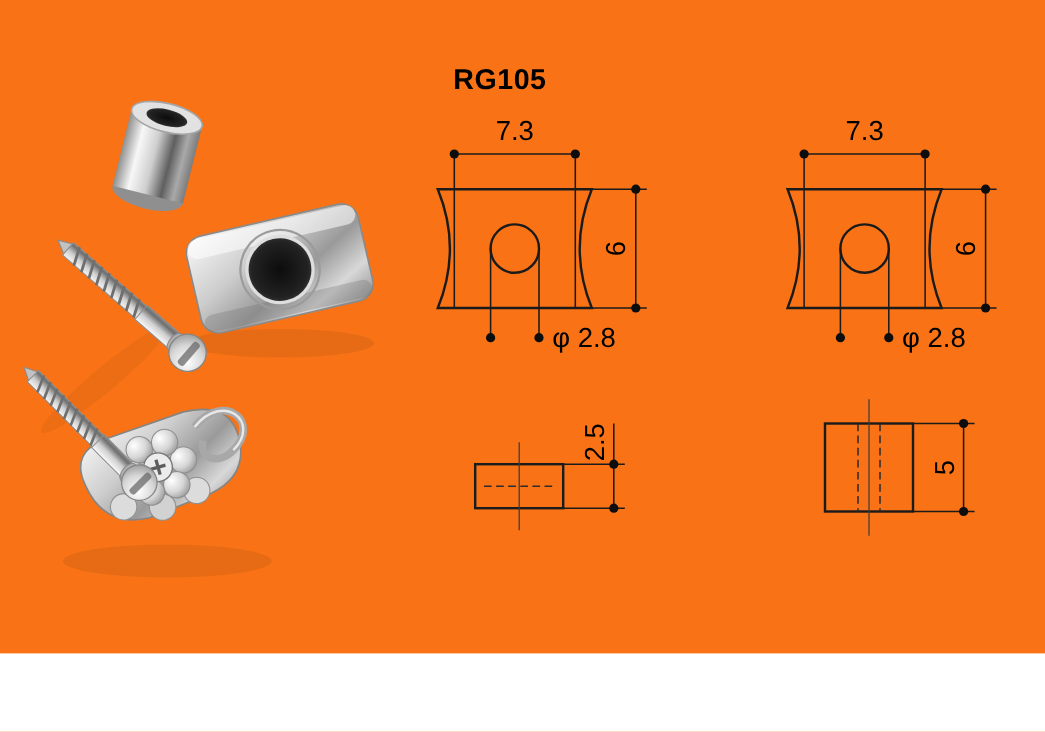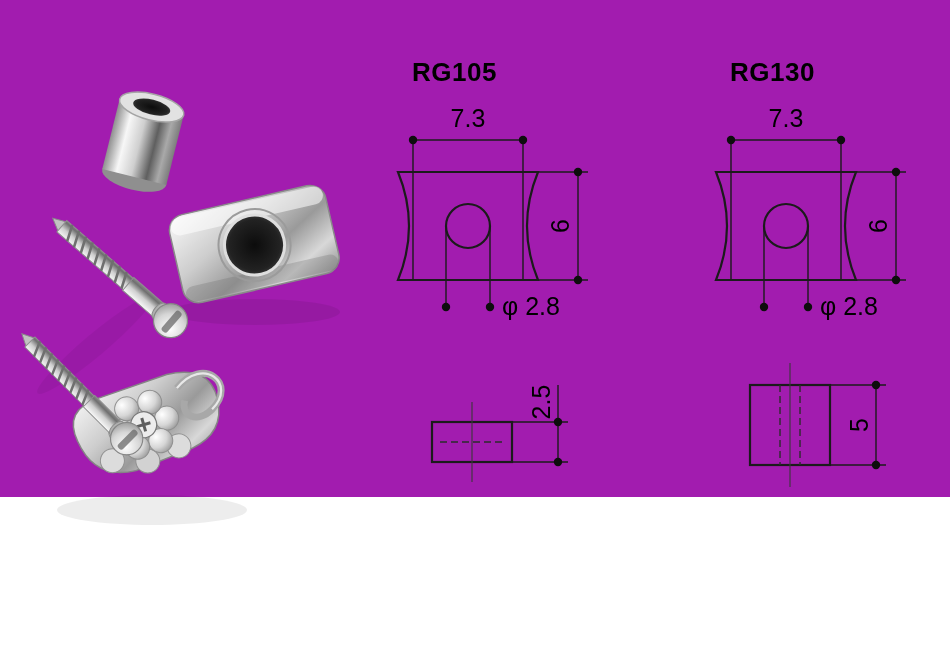--- a/index.html
+++ b/index.html
@@ -1,17 +1,17 @@
 <!DOCTYPE html>
 <html><head>
 <meta charset="utf-8">
 <style>
   html,body{margin:0;padding:0;background:#ffffff;}
   body{width:950px;height:665px;overflow:hidden;font-family:"Liberation Sans",sans-serif;}
-  .stage{position:relative;width:950px;height:497px;background:#a21caf;}
+  .stage{position:relative;width:950px;height:594px;background:#f97316;}
   .photo{position:absolute;left:0;top:10px;}
   .drawing{position:absolute;top:45px;width:250px;height:480px;}
   .drawing-rg105{left:380px;}
   .drawing-rg130{left:698px;}
   .drawing-title{position:absolute;left:32px;top:12px;font-size:26px;font-weight:bold;color:#000;letter-spacing:0.5px;}
   .drawing svg{position:absolute;left:0;top:0;}
   .body{fill:none;stroke:#1b1b1b;stroke-width:2.2;}
   .dim{stroke:#1b1b1b;stroke-width:1.4;fill:none;}
   .center{stroke:#3a3a3a;stroke-width:1.1;fill:none;}
   .hiddenline{stroke:#2c2c2c;stroke-width:1.4;fill:none;stroke-dasharray:7 4;}
@@ -157,21 +157,20 @@
           <line class="dim" x1="178" y1="340" x2="178" y2="417"></line>
           <circle class="dot" cx="178" cy="377" r="4.2"></circle>
           <circle class="dot" cx="178" cy="417" r="4.2"></circle>
           <text class="dimtext" x="161" y="357" text-anchor="middle" dominant-baseline="central" transform="rotate(-90 161 357)">2.5</text>
         </g>
       </g>
     </svg>
   </div>
 
   <div class="drawing drawing-rg130">
-    <div class="drawing-title">RG130</div>
     <svg width="250" height="480" viewBox="0 0 250 480">
 
       <g>
         <path class="body" d="M18,127 H158 Q136,181 158,235 H18 Q40,181 18,127 Z"></path>
         <circle class="body" cx="88" cy="181" r="22"></circle>
 
         <g>
           <line class="dim" x1="33" y1="95" x2="143" y2="95"></line>
           <line class="dim" x1="33" y1="95" x2="33" y2="235"></line>
           <line class="dim" x1="143" y1="95" x2="143" y2="235"></line>

